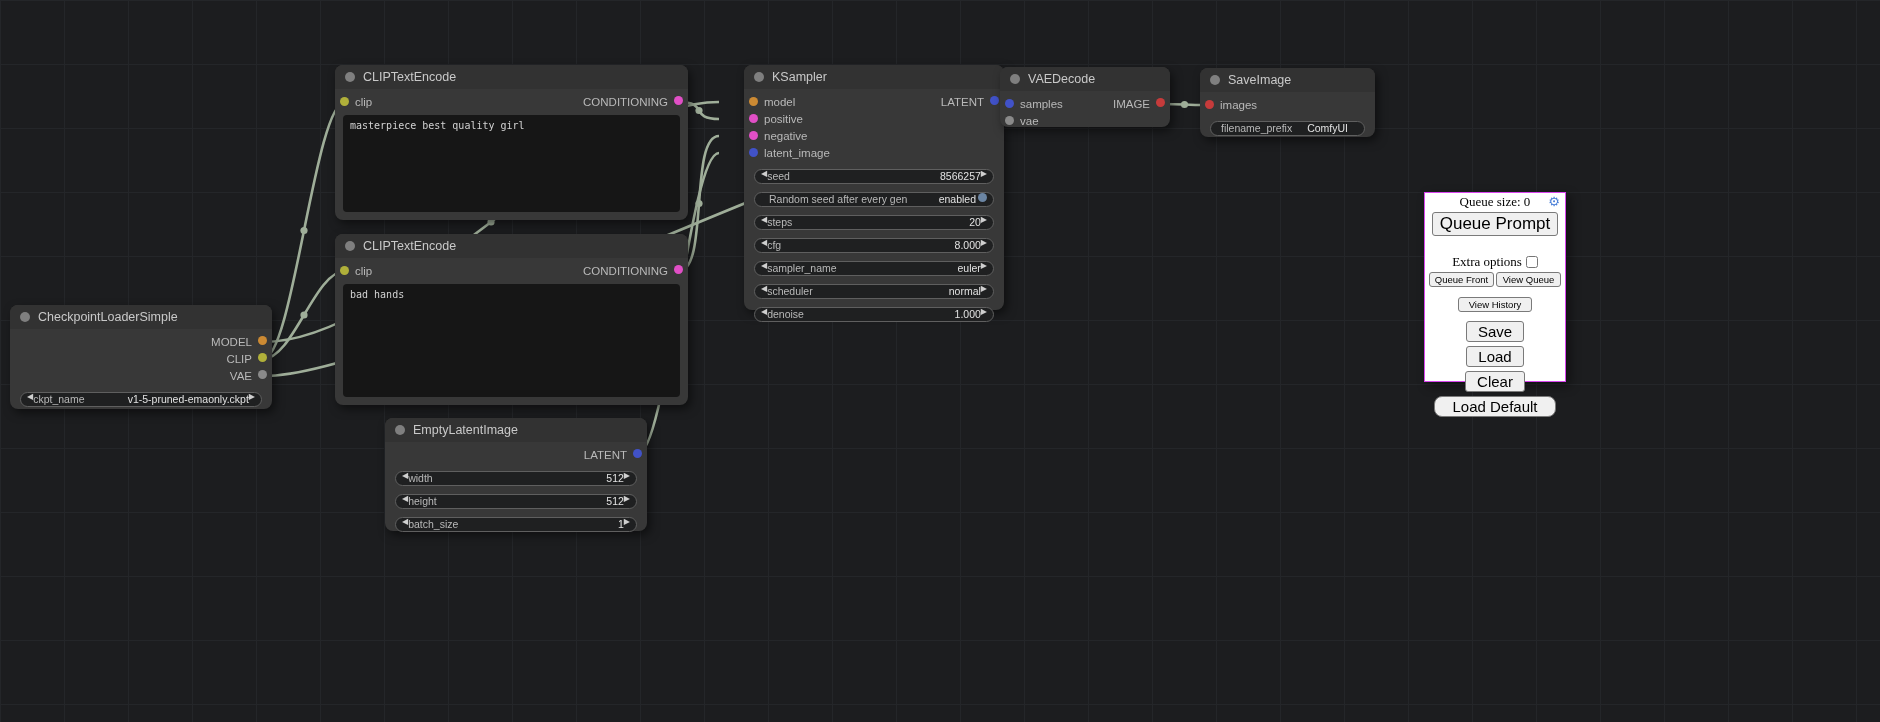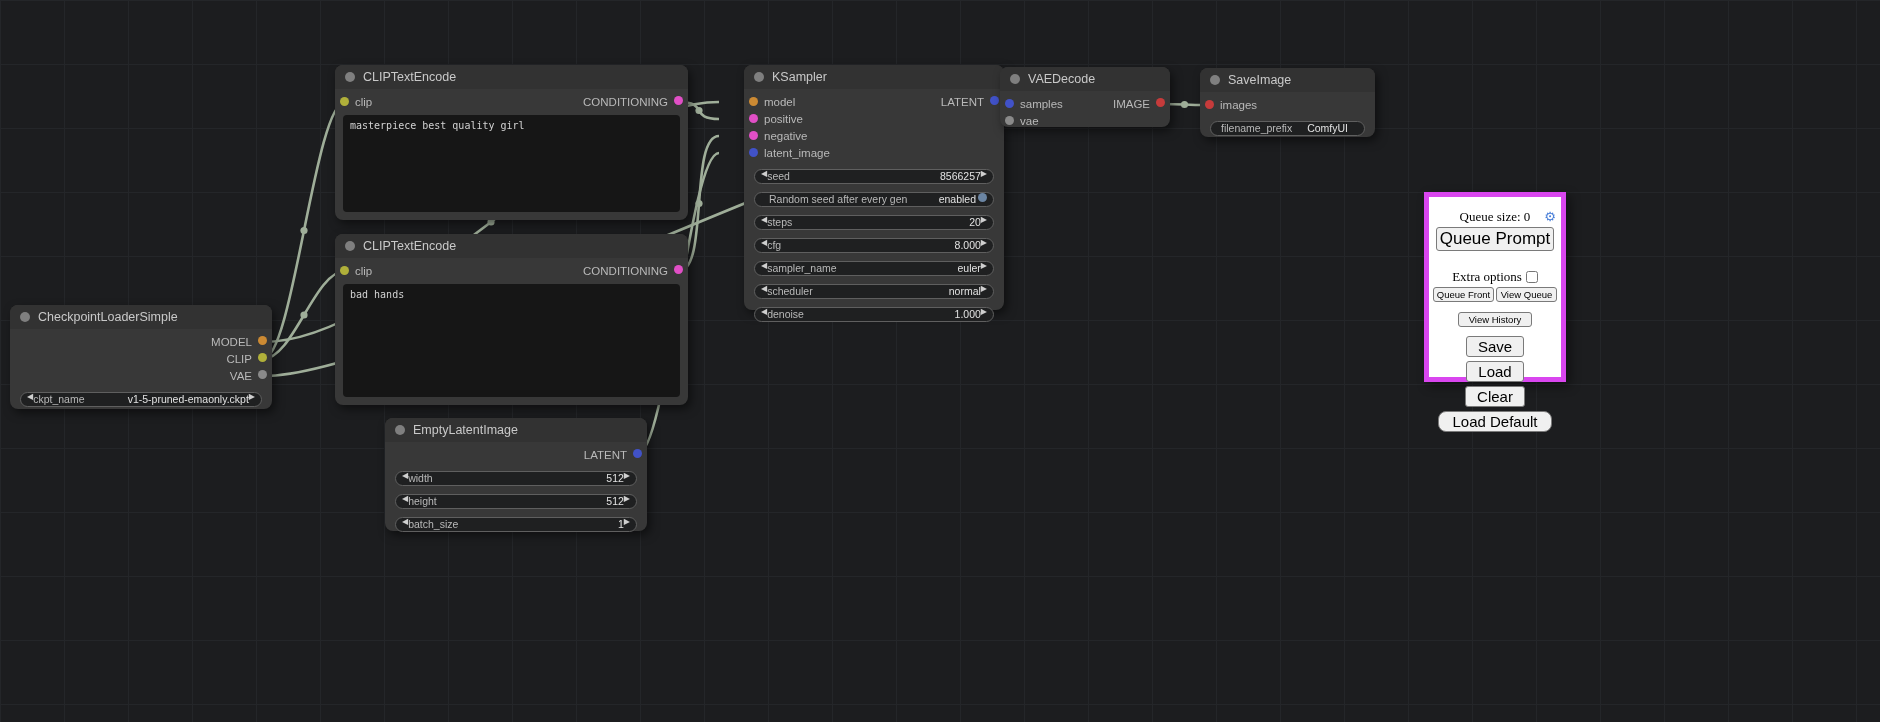--- a/index.html
+++ b/index.html
@@ -43,24 +43,24 @@
   .wvalue{margin-left:auto;color:#e2e2e2;white-space:nowrap;}
   .wtoggle{width:9px;height:9px;border-radius:50%;flex:none;margin-left:2px;}
   .prompt{
     position:absolute;left:8px;right:8px;top:50px;bottom:8px;
     background:#161616;border-radius:4px;padding:5px 7px;
     color:#d2d2d2;font-family:"DejaVu Sans Mono",monospace;font-size:10px;
     white-space:pre-wrap;box-sizing:border-box;
   }
   
   .menu{
-    position:absolute;z-index:3;background:#ffffff;border:5px solid #d946ef;
+    position:absolute;z-index:3;background:#ffffff;border:1px solid #d946ef;
     box-shadow:4px 4px 10px rgba(0,0,0,.45);
     display:flex;flex-direction:column;align-items:center;
-    padding:12px 4px;box-sizing:border-box;
+    padding:1px 4px;box-sizing:border-box;
     font-family:"Liberation Serif",serif;color:#000;
   }
   .mrow1{position:relative;width:100%;height:17px;display:flex;
          align-items:center;justify-content:center;font-size:13px;}
   .gear{position:absolute;right:1px;top:1px;font-size:13px;color:#4a7fd8;
         font-family:"DejaVu Sans",sans-serif;line-height:1;cursor:pointer;}
   .menu button{
     font-family:"Liberation Sans",sans-serif;color:#000;
     background:#f0f0f0;border:1px solid #7a7a7a;border-radius:3px;
     cursor:pointer;

